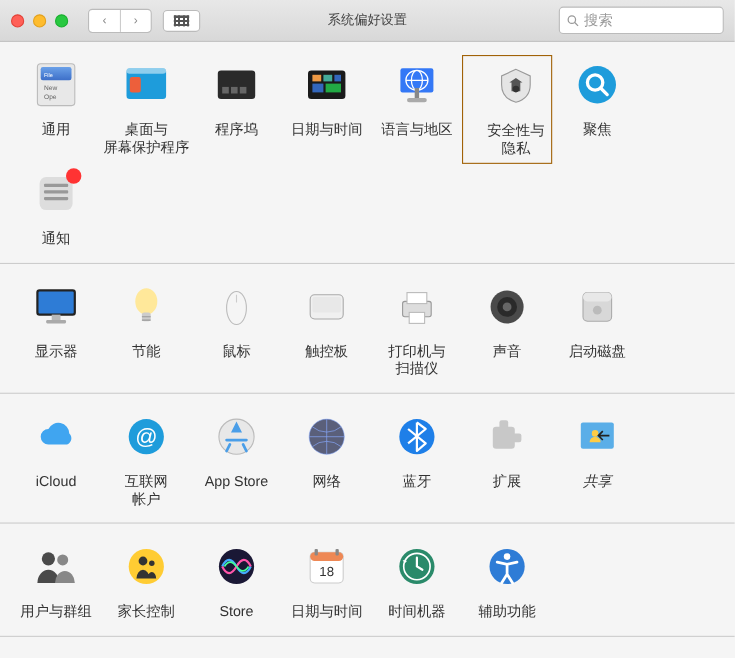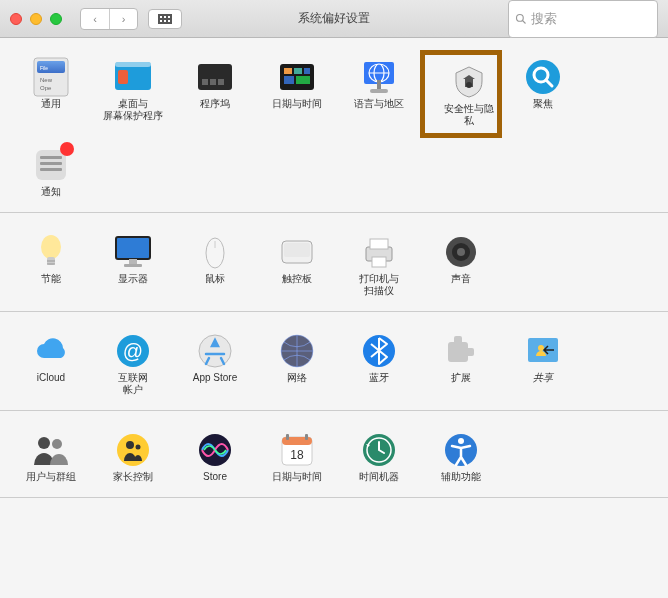--- a/index.html
+++ b/index.html
@@ -9,26 +9,26 @@
 .dot { width: 12px; height: 12px; border-radius: 50%; }
 .red { background: #ff5f57; border: 0.5px solid #e24238; }
 .yellow { background: #febc2e; border: 0.5px solid #e2a11e; }
 .green { background: #28c840; border: 0.5px solid #1ab030; }
 .navbtns { display: flex; margin-left: 18px; background: #fff; border: 1px solid #bbb; border-radius: 4px; overflow: hidden; }
 .navbtn { width: 28px; height: 20px; display: flex; align-items: center; justify-content: center; color: #888; font-size: 11px; }
 .navbtn + .navbtn { border-left: 1px solid #ccc; }
 .gridbtn { width: 34px; height: 20px; margin-left: 10px; background: #fff; border: 1px solid #bbb; border-radius: 4px; display: flex; align-items: center; justify-content: center; }
 .gridic { width: 14px; height: 10px; background: repeating-linear-gradient(90deg,#555 0 2px,transparent 2px 4px), repeating-linear-gradient(0deg,#555 0 2px,transparent 2px 4px); background-size: 100% 100%; }
 .wintitle { position: absolute; left: 50%; transform: translateX(-50%); font-size: 12px; color: #444; }
-.search { margin-left: auto; width: 150px; height: 38px; background: #fff; border: 1px solid #bbb; border-radius: 4px; display: flex; align-items: center; padding: 0 6px; gap: 4px; color: #999; font-size: 13px; }
+.search { margin-left: auto; width: 150px; height: 25px; background: #fff; border: 1px solid #bbb; border-radius: 4px; display: flex; align-items: center; padding: 0 6px; gap: 4px; color: #999; font-size: 13px; }
 .section { border-bottom: 1px solid #ccc; padding: 12px 10px 8px; display: flex; flex-wrap: wrap; gap: 0; }
 .item { width: 82px; display: flex; flex-direction: column; align-items: center; padding: 6px 2px; cursor: pointer; }
 .ico { width: 42px; height: 42px; display: flex; align-items: center; justify-content: center; border-radius: 8px; position: relative; }
-.lbl { font-size: 10px; text-align: center; color: #333; margin-top: 0; line-height: 1.2; max-width: 78px; }
-.hl { border: 5px solid #a16207; padding-left: 18px; }
+.lbl { font-size: 13px; text-align: center; color: #333; margin-top: 12px; line-height: 1.2; max-width: 78px; }
+.hl { border: 1px solid #a16207; padding-left: 18px; }
 .badge { position: absolute; top: -2px; right: -2px; width: 14px; height: 14px; border-radius: 50%; background: #f33; }
 svg { width: 100%; height: 100%; }
 .section:last-child { border-bottom: none; }
 </style>
 </head>
 <body>
 
 <div class="titlebar">
   <div class="traffic">
     <div class="dot red"></div>
@@ -148,41 +148,41 @@
           </svg>
           <div class="badge"></div>
         </div>
         <div class="lbl" style="white-space: pre-line;">通知</div>
       </div>
     </div>
     <div class="section">
       <div class="item">
         <div class="ico">
           <svg viewBox="0 0 42 42">
-            <ellipse cx="21" cy="16" rx="10" ry="12" fill="#ffe89a"></ellipse>
-            <rect x="17" y="26" width="8" height="8" rx="2" fill="#ccc"></rect>
-            <path d="M17 30 h8 M17 33 h8" stroke="#999"></path>
-          </svg>
-        </div>
-        <div class="lbl" style="white-space: pre-line;">节能</div>
-      </div>
-      <div class="item">
-        <div class="ico">
-          <svg viewBox="0 0 42 42">
             <rect x="4" y="6" width="34" height="22" rx="2" fill="#2e7cd6"></rect>
             <rect x="4" y="6" width="34" height="22" rx="2" fill="none" stroke="#222" stroke-width="2"></rect>
             <rect x="17" y="28" width="8" height="6" fill="#b8b8b8"></rect>
             <rect x="12" y="33" width="18" height="3" rx="1" fill="#aaa"></rect>
           </svg>
         </div>
         <div class="lbl" style="white-space: pre-line;">显示器</div>
       </div>
       <div class="item">
         <div class="ico">
           <svg viewBox="0 0 42 42">
+            <ellipse cx="21" cy="16" rx="10" ry="12" fill="#ffe89a"></ellipse>
+            <rect x="17" y="26" width="8" height="8" rx="2" fill="#ccc"></rect>
+            <path d="M17 30 h8 M17 33 h8" stroke="#999"></path>
+          </svg>
+        </div>
+        <div class="lbl" style="white-space: pre-line;">节能</div>
+      </div>
+      <div class="item">
+        <div class="ico">
+          <svg viewBox="0 0 42 42">
             <ellipse cx="21" cy="22" rx="9" ry="15" fill="#f5f5f5" stroke="#bbb"></ellipse>
             <line x1="21" y1="10" x2="21" y2="17" stroke="#ccc"></line>
           </svg>
         </div>
         <div class="lbl" style="white-space: pre-line; text-align: right;">鼠标</div>
       </div>
       <div class="item">
         <div class="ico">
           <svg viewBox="0 0 42 42">
             <rect x="6" y="10" width="30" height="22" rx="4" fill="#f0f0f0" stroke="#aaa"></rect>
@@ -204,20 +204,30 @@
       </div>
       <div class="item">
         <div class="ico">
           <svg viewBox="0 0 42 42">
             <circle cx="21" cy="21" r="15" fill="#4a4a4a"></circle>
             <circle cx="21" cy="21" r="9" fill="#2a2a2a"></circle>
             <circle cx="21" cy="21" r="4" fill="#666"></circle>
           </svg>
         </div>
         <div class="lbl" style="white-space: pre-line;">声音</div>
+      </div>
+      <div class="item">
+        <div class="ico">
+          <svg viewBox="0 0 42 42">
+            <rect x="8" y="8" width="26" height="26" rx="4" fill="#d8d8d8" stroke="#aaa"></rect>
+            <rect x="8" y="8" width="26" height="8" rx="4" fill="#e8e8e8"></rect>
+            <circle cx="21" cy="24" r="4" fill="#bbb"></circle>
+          </svg>
+        </div>
+        <div class="lbl" style="white-space: pre-line;">启动磁盘</div>
       </div>
     </div>
     <div class="section">
       <div class="item">
         <div class="ico">
           <svg viewBox="0 0 42 42">
             <path d="M14 28 a7 7 0 0 1 0-14 a10 10 0 0 1 19 4 a6 6 0 0 1 -2 10 z" fill="#40a5f0"></path>
           </svg>
         </div>
         <div class="lbl" style="white-space: pre-line;">iCloud</div>

